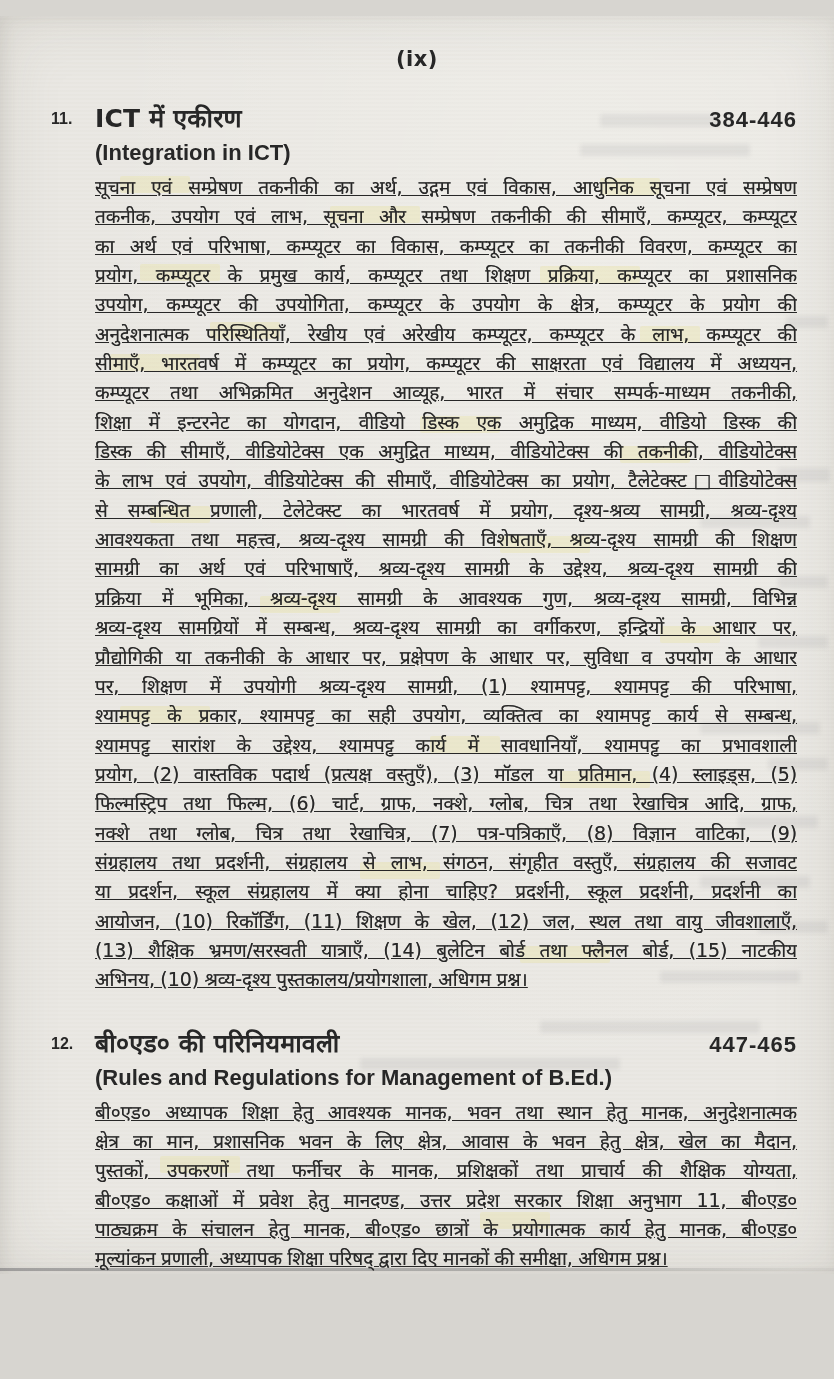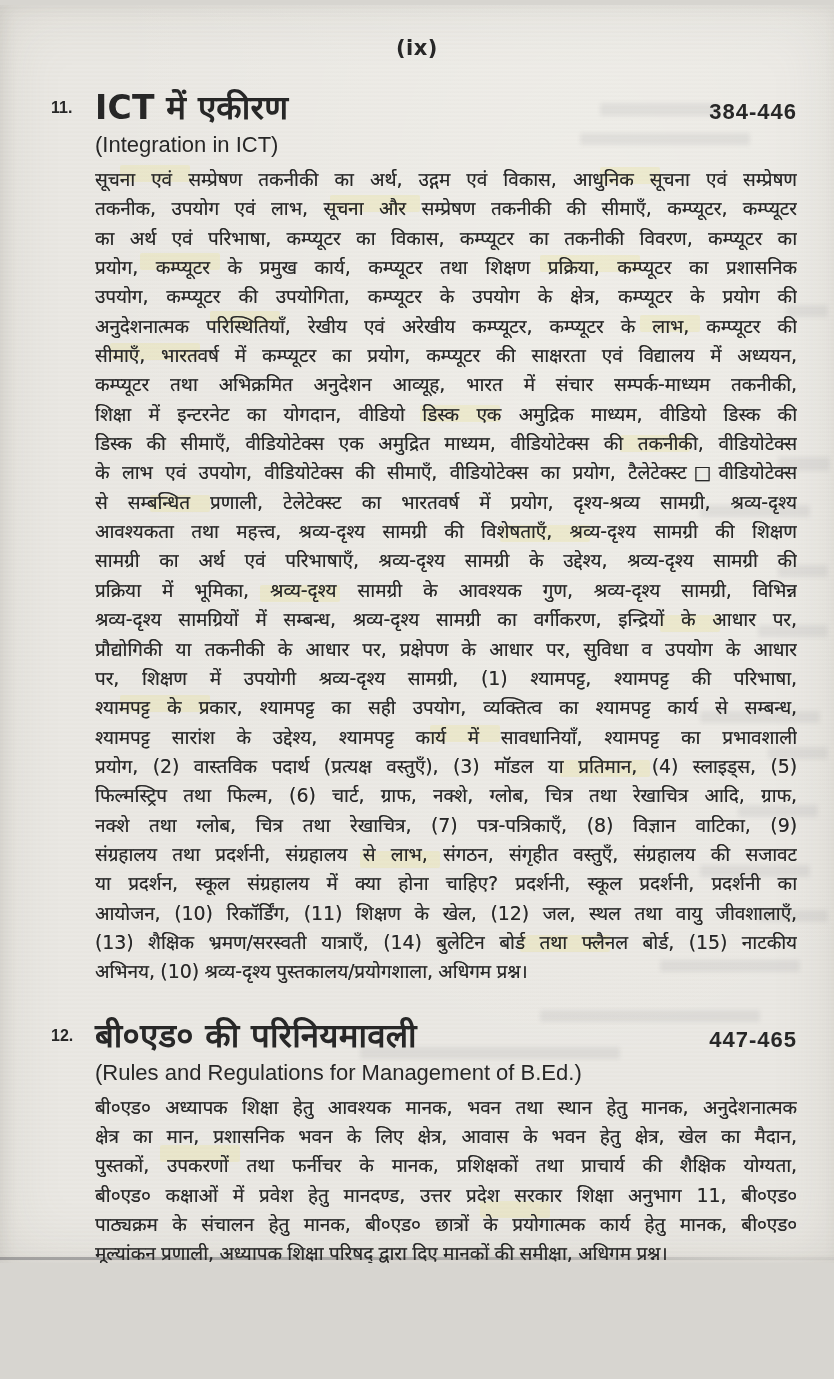--- a/index.html
+++ b/index.html
@@ -3,55 +3,56 @@
 <meta charset="utf-8">
 <style>
   :root{
     --page-bg:#eae8e3;
     --ink:#272727;
     --highlight:rgba(233,222,120,0.22);
     --ghost:rgba(110,110,118,0.10);
   }
   html,body{margin:0;padding:0;background:#d7d5d0;}
   .page{
-    position:relative;width:834px;height:1258px;margin:5px auto;
+    position:relative;width:834px;height:1258px;margin:16px auto;
     background:var(--page-bg);overflow:hidden;color:var(--ink);
     font-family:"DejaVu Sans",sans-serif;
     box-shadow:inset 0 0 60px rgba(120,115,105,0.18), inset 4px 0 14px rgba(100,95,88,0.10);
   }
   .page-num{
     position:absolute;top:31px;left:0;width:100%;text-align:center;
     font-weight:700;font-size:21px;letter-spacing:0.5px;z-index:2;
   }
   .content{position:absolute;left:95px;top:88px;width:702px;z-index:2;}
   .entry{position:relative;}
   .entry + .entry{margin-top:34px;}
   .entry-head{position:relative;display:flex;align-items:baseline;line-height:30px;}
   .entry-num{
     position:absolute;left:-44px;top:0;
     font-family:"Liberation Sans",sans-serif;font-weight:700;font-size:16px;
   }
   .entry-title{
-    margin:0;font-size:33px;font-weight:700;line-height:30px;
+    margin:0;font-size:25px;font-weight:700;line-height:30px;
     letter-spacing:0.2px;
   }
   .entry-pages{
     margin-left:auto;font-family:"Liberation Sans",sans-serif;
     font-weight:700;font-size:22px;letter-spacing:1px;white-space:nowrap;
   }
   .entry-subtitle{
     margin-top:4px;font-family:"Liberation Sans",sans-serif;
-    font-weight:400;font-size:22px;line-height:28px;
+    font-weight:700;font-size:22px;line-height:28px;
   }
   .entry-body{margin-top:6px;}
   .tline{
     font-size:19px;line-height:29.35px;max-height:29.35px;overflow:hidden;
     text-align:justify;text-align-last:justify;
     word-spacing:-0.5px;letter-spacing:-0.1px;
     text-shadow:0 0 0.4px rgba(40,40,40,0.55);
+    text-decoration:underline;
   }
   .tline:last-child{text-align-last:left;}
   
   .hl{position:absolute;height:17px;border-radius:2px;background:var(--highlight);z-index:1;}
   .ghost{position:absolute;border-radius:3px;background:var(--ghost);filter:blur(2px);z-index:1;}
   .smudge{position:absolute;border-radius:50%;filter:blur(4px);z-index:1;}
   .edge-line{position:absolute;left:0;bottom:3px;width:100%;height:3px;
     background:linear-gradient(90deg,rgba(90,90,95,0.45) 0%,rgba(90,90,95,0.35) 60%,rgba(90,90,95,0.08) 95%);z-index:1;}
   .grain{position:absolute;inset:0;z-index:0;
     background:

